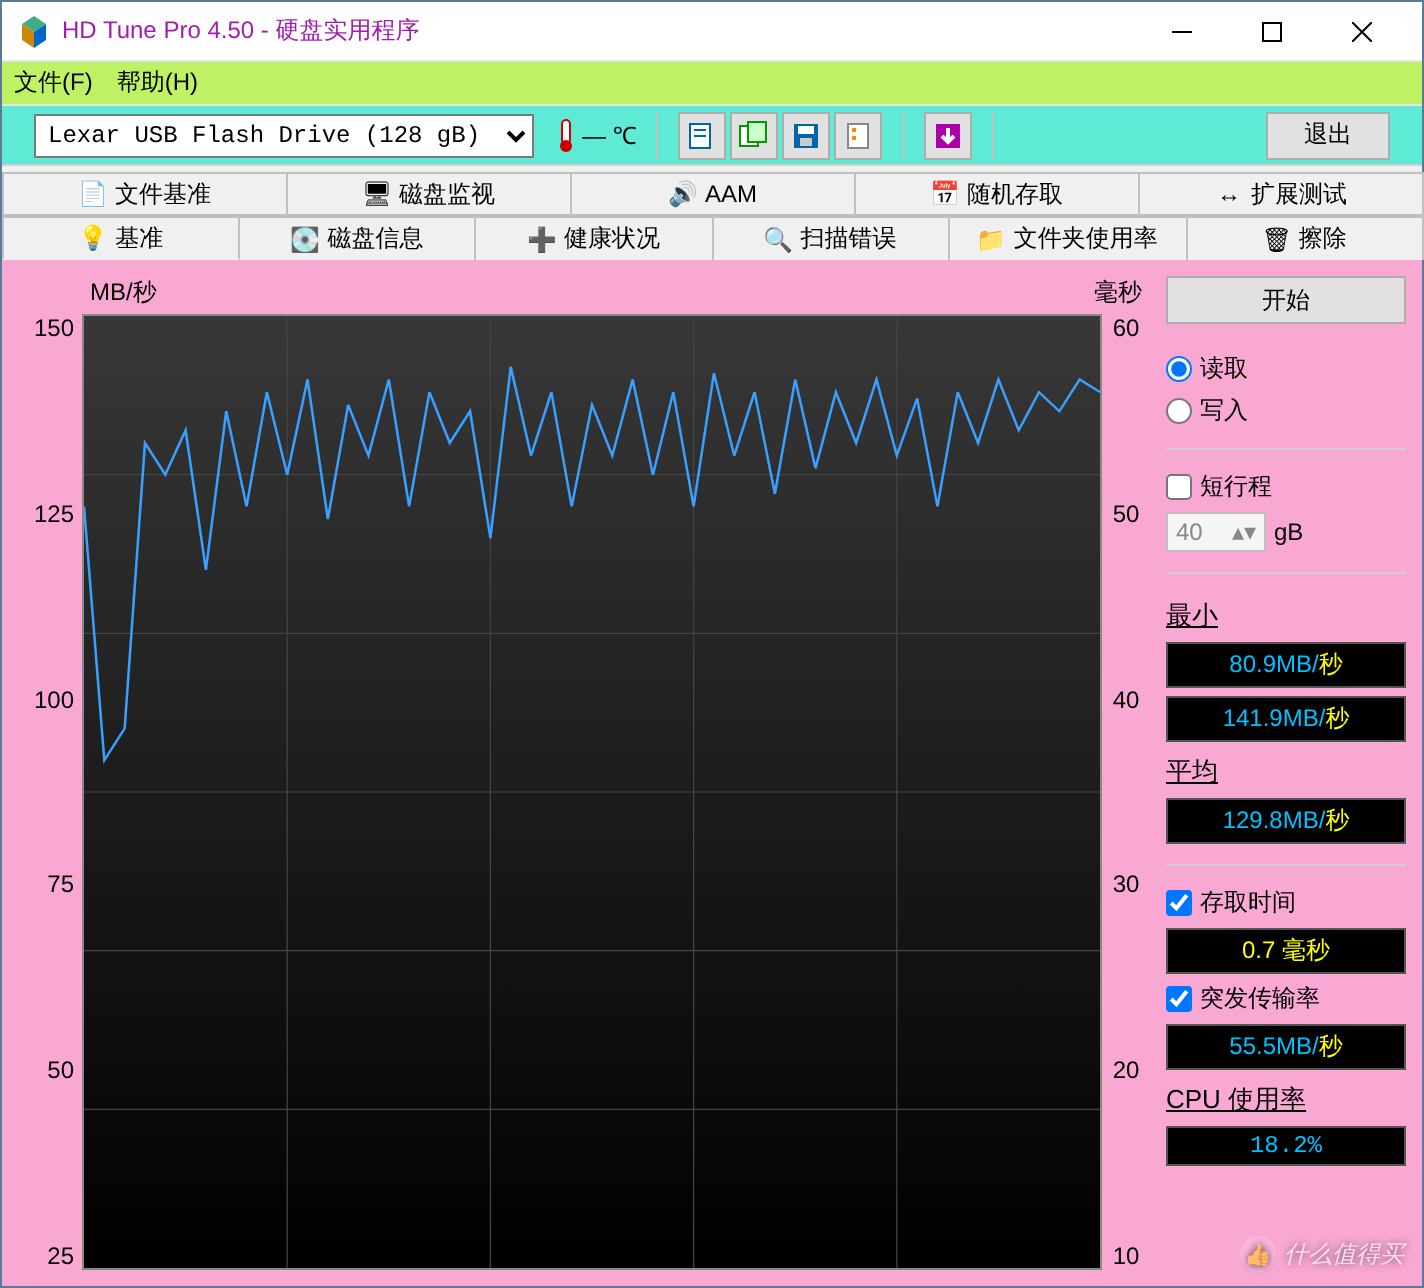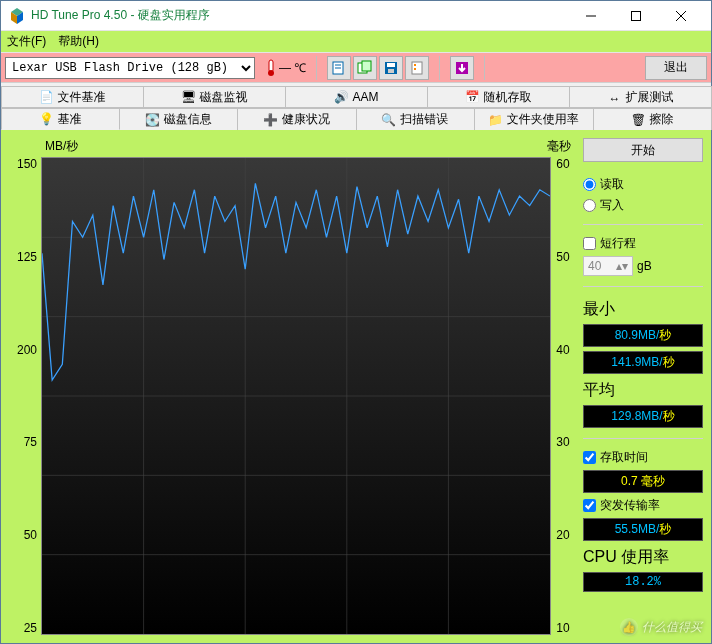--- a/index.html
+++ b/index.html
@@ -1,58 +1,58 @@
 <!DOCTYPE html>
 <html><head>
 <meta charset="utf-8">
 <style>
 * { box-sizing: border-box; margin: 0; padding: 0; font-family: "Microsoft YaHei", "Segoe UI", sans-serif; font-size: 12px; }
 body { background: #1a2a30; width: 712px; height: 644px; overflow: hidden; }
 .window { background: #fff; width: 712px; height: 644px; display: flex; flex-direction: column; border: 1px solid #5a7a9a; }
 .titlebar { background: #fff; height: 30px; display: flex; align-items: center; padding: 0 8px; border-bottom: 1px solid #e5e5e5; }
 .titlebar .appicon { width: 16px; height: 16px; margin-right: 6px; }
-.titlebar .title { flex: 1; color: #15803d; }
+.titlebar .title { flex: 1; color: #a21caf; }
 .titlebar .winbtns { display: flex; gap: 0; }
 .titlebar .winbtn { width: 45px; height: 28px; display: flex; align-items: center; justify-content: center; color: #000; }
 .menubar { height: 22px; display: flex; align-items: center; padding: 0 6px; gap: 12px; background: #bef264; border-bottom: 1px solid #e5e5e5; }
 .menubar span { color: #000; }
-.toolbar { height: 30px; display: flex; align-items: center; padding: 3px 4px; gap: 6px; background: #fca5a5; border-bottom: 1px solid #d0d0d0; }
+.toolbar { height: 30px; display: flex; align-items: center; padding: 3px 16px; gap: 6px; background: #5eead4; border-bottom: 1px solid #d0d0d0; }
 .drive-select { font-family: "Courier New", monospace; font-size: 12px; height: 22px; width: 250px; border: 1px solid #7a7a7a; background: #fff; padding: 0 2px; }
 .thermo { display: flex; align-items: center; gap: 2px; margin-left: 4px; }
 .tb-sep { width: 1px; height: 24px; background: #c0c0c0; margin: 0 4px; }
 .tb-group { display: flex; gap: 2px; }
 .tb-btn { width: 24px; height: 24px; border: 1px solid #adadad; background: #e1e1e1; display: flex; align-items: center; justify-content: center; }
 .tb-btn svg { width: 16px; height: 16px; }
 .exit-btn { margin-left: auto; height: 24px; padding: 0 18px; border: 1px solid #adadad; background: #e1e1e1; }
 .tabrows { background: #f0f0f0; padding-top: 3px; }
 .tabrow { display: flex; height: 22px; }
 .tabrow.back .tab { border-bottom: 1px solid #c0c0c0; flex: 1; justify-content: center; }
 .tabrow.front { position: relative; top: 0; }
 .tab { display: flex; align-items: center; gap: 4px; padding: 2px 14px; border: 1px solid #c0c0c0; border-bottom: none; background: #f0f0f0; margin-right: -1px; white-space: nowrap; }
 .tab.active { background: #f0f0f0; border-bottom: 1px solid #f0f0f0; z-index: 2; }
 .tabrow.front .tab { flex: 1; justify-content: center; }
 .tab .ticon { width: 14px; height: 14px; display: flex; align-items: center; justify-content: center; }
-.content { flex: 1; display: flex; padding: 8px; background: #bef264; gap: 8px; overflow: hidden; }
+.content { flex: 1; display: flex; padding: 8px; background: #f9a8d4; gap: 8px; overflow: hidden; }
 .chart-area { flex: 1; display: flex; flex-direction: column; }
 .chart-labels { display: flex; justify-content: space-between; font-size: 11px; padding: 0 4px 2px 36px; }
 .chart-box { flex: 1; display: flex; }
 .yaxis-left, .yaxis-right { display: flex; flex-direction: column; justify-content: space-between; font-size: 11px; padding: 0 4px; }
 .yaxis-left { text-align: right; width: 32px; }
 .yaxis-right { text-align: center; width: 24px; }
 .plot { flex: 1; background: linear-gradient(to bottom, #383838 0%, #000 100%); border: 1px solid #888; position: relative; }
 .plot svg { width: 100%; height: 100%; position: absolute; inset: 0; }
 .gridline { stroke: #444; stroke-width: 0.5; }
 .dataline { stroke: #3aa0ff; stroke-width: 1; fill: none; }
 .side { width: 120px; display: flex; flex-direction: column; gap: 4px; }
 .start-btn { height: 24px; border: 1px solid #adadad; background: #e1e1e1; margin-bottom: 10px; }
 .radio-row, .check-row { display: flex; align-items: center; gap: 4px; font-size: 12px; }
 .spin-row { display: flex; align-items: center; gap: 4px; }
 .spin { width: 50px; height: 20px; border: 1px solid #c0c0c0; background: #f5f5f5; color: #888; padding: 0 4px; display: flex; align-items: center; justify-content: space-between; }
 .sep { height: 1px; background: #d0d0d0; margin: 6px 0; }
-.stat-label { font-size: 16px; margin-top: 2px; }
+.stat-label { font-size: 13px; margin-top: 2px; text-decoration: underline; }
 .stat-value { background: #000; color: #00c0ff; font-family: "Courier New", monospace; font-size: 12px; padding: 2px 4px; text-align: center; border: 1px solid #555; }
 .stat-value .unit-y { color: #ffff00; }
 .stat-value.yellow { color: #ffff00; }
 .watermark { position: fixed; right: 10px; bottom: 8px; color: #fff; opacity: 0.6; font-style: italic; font-size: 13px; text-shadow: 0 0 4px #000; display: flex; align-items: center; gap: 4px; }
 .wm-circle { width: 18px; height: 18px; border-radius: 50%; background: rgba(255,255,255,0.3); display: flex; align-items: center; justify-content: center; font-size: 11px; font-style: normal; }
 </style>
 </head>
 <body>
 
 <div class="window">
@@ -197,21 +197,21 @@
   <div class="content">
     <div class="chart-area">
       <div class="chart-labels">
         <span>MB/秒</span>
         <span>毫秒</span>
       </div>
       <div class="chart-box">
         <div class="yaxis-left">
           <span>150</span>
           <span>125</span>
-          <span>200</span>
+          <span>100</span>
           <span>75</span>
           <span>50</span>
           <span>25</span>
         </div>
         <div class="plot">
           <svg viewBox="0 0 400 420" preserveAspectRatio="none" id="plot-svg">
             <line class="gridline" x1="0" y1="70" x2="400" y2="70"></line>
             <line class="gridline" x1="0" y1="140" x2="400" y2="140"></line>
             <line class="gridline" x1="0" y1="210" x2="400" y2="210"></line>
             <line class="gridline" x1="0" y1="280" x2="400" y2="280"></line>

